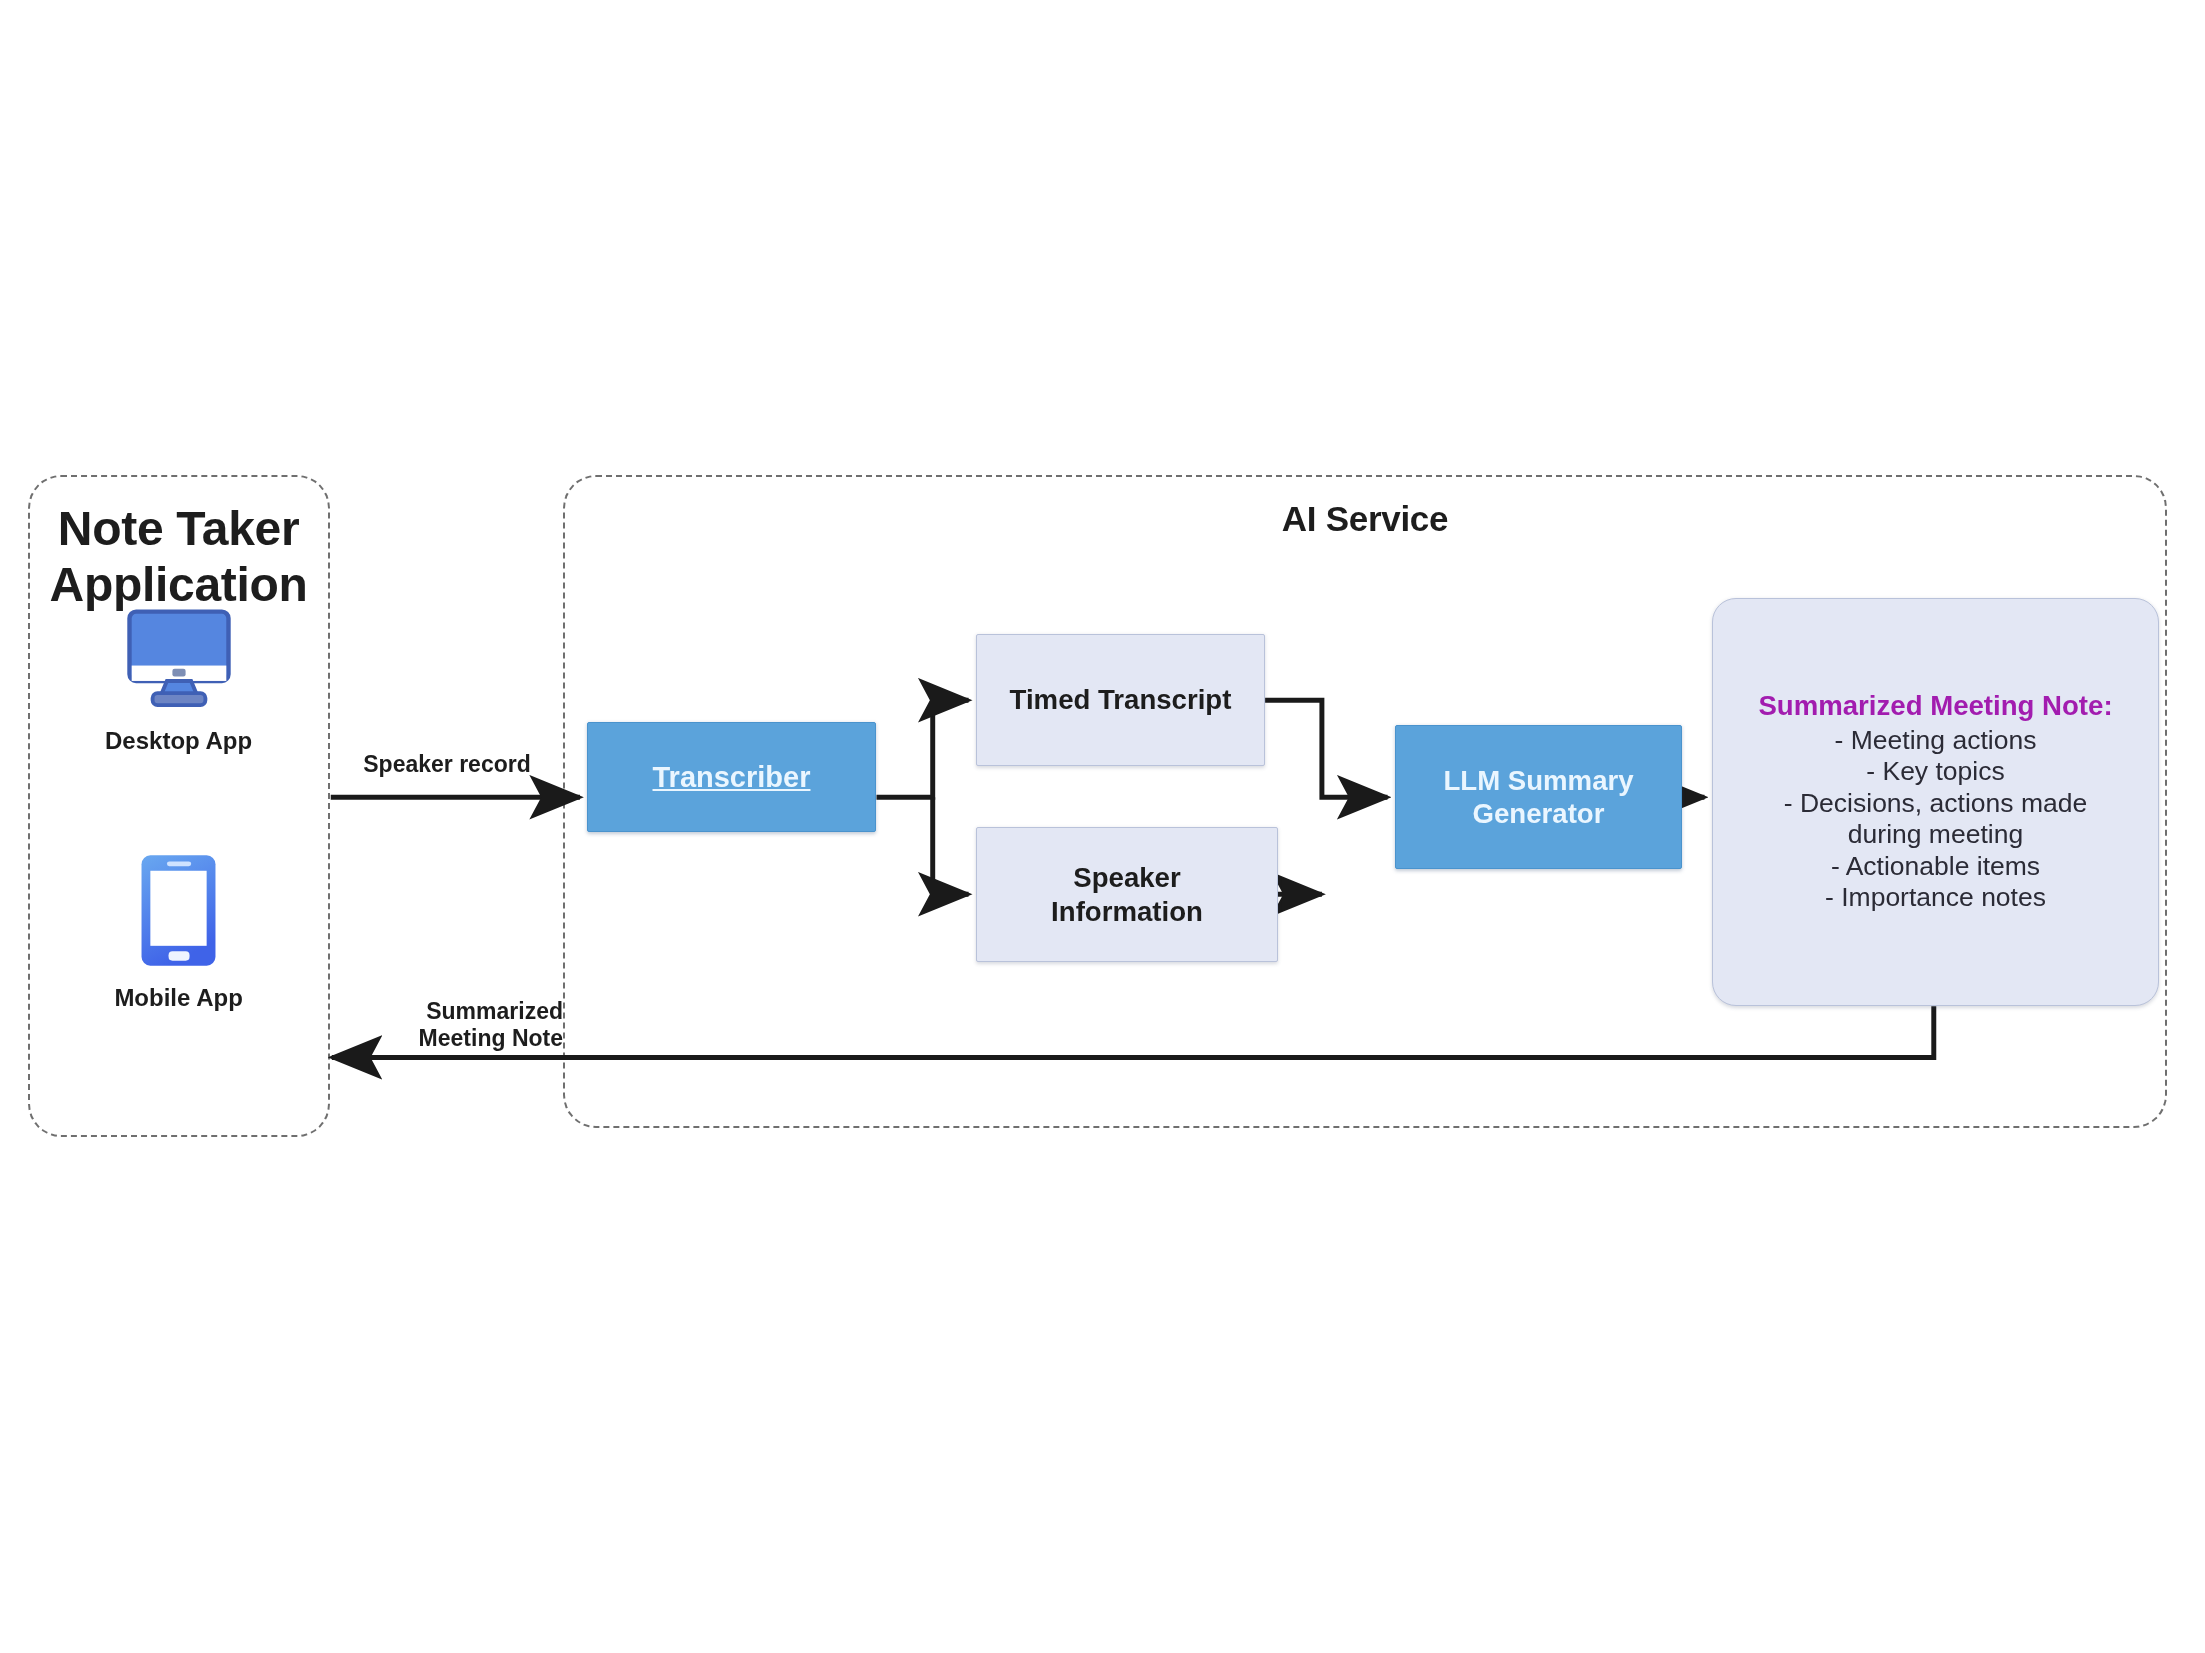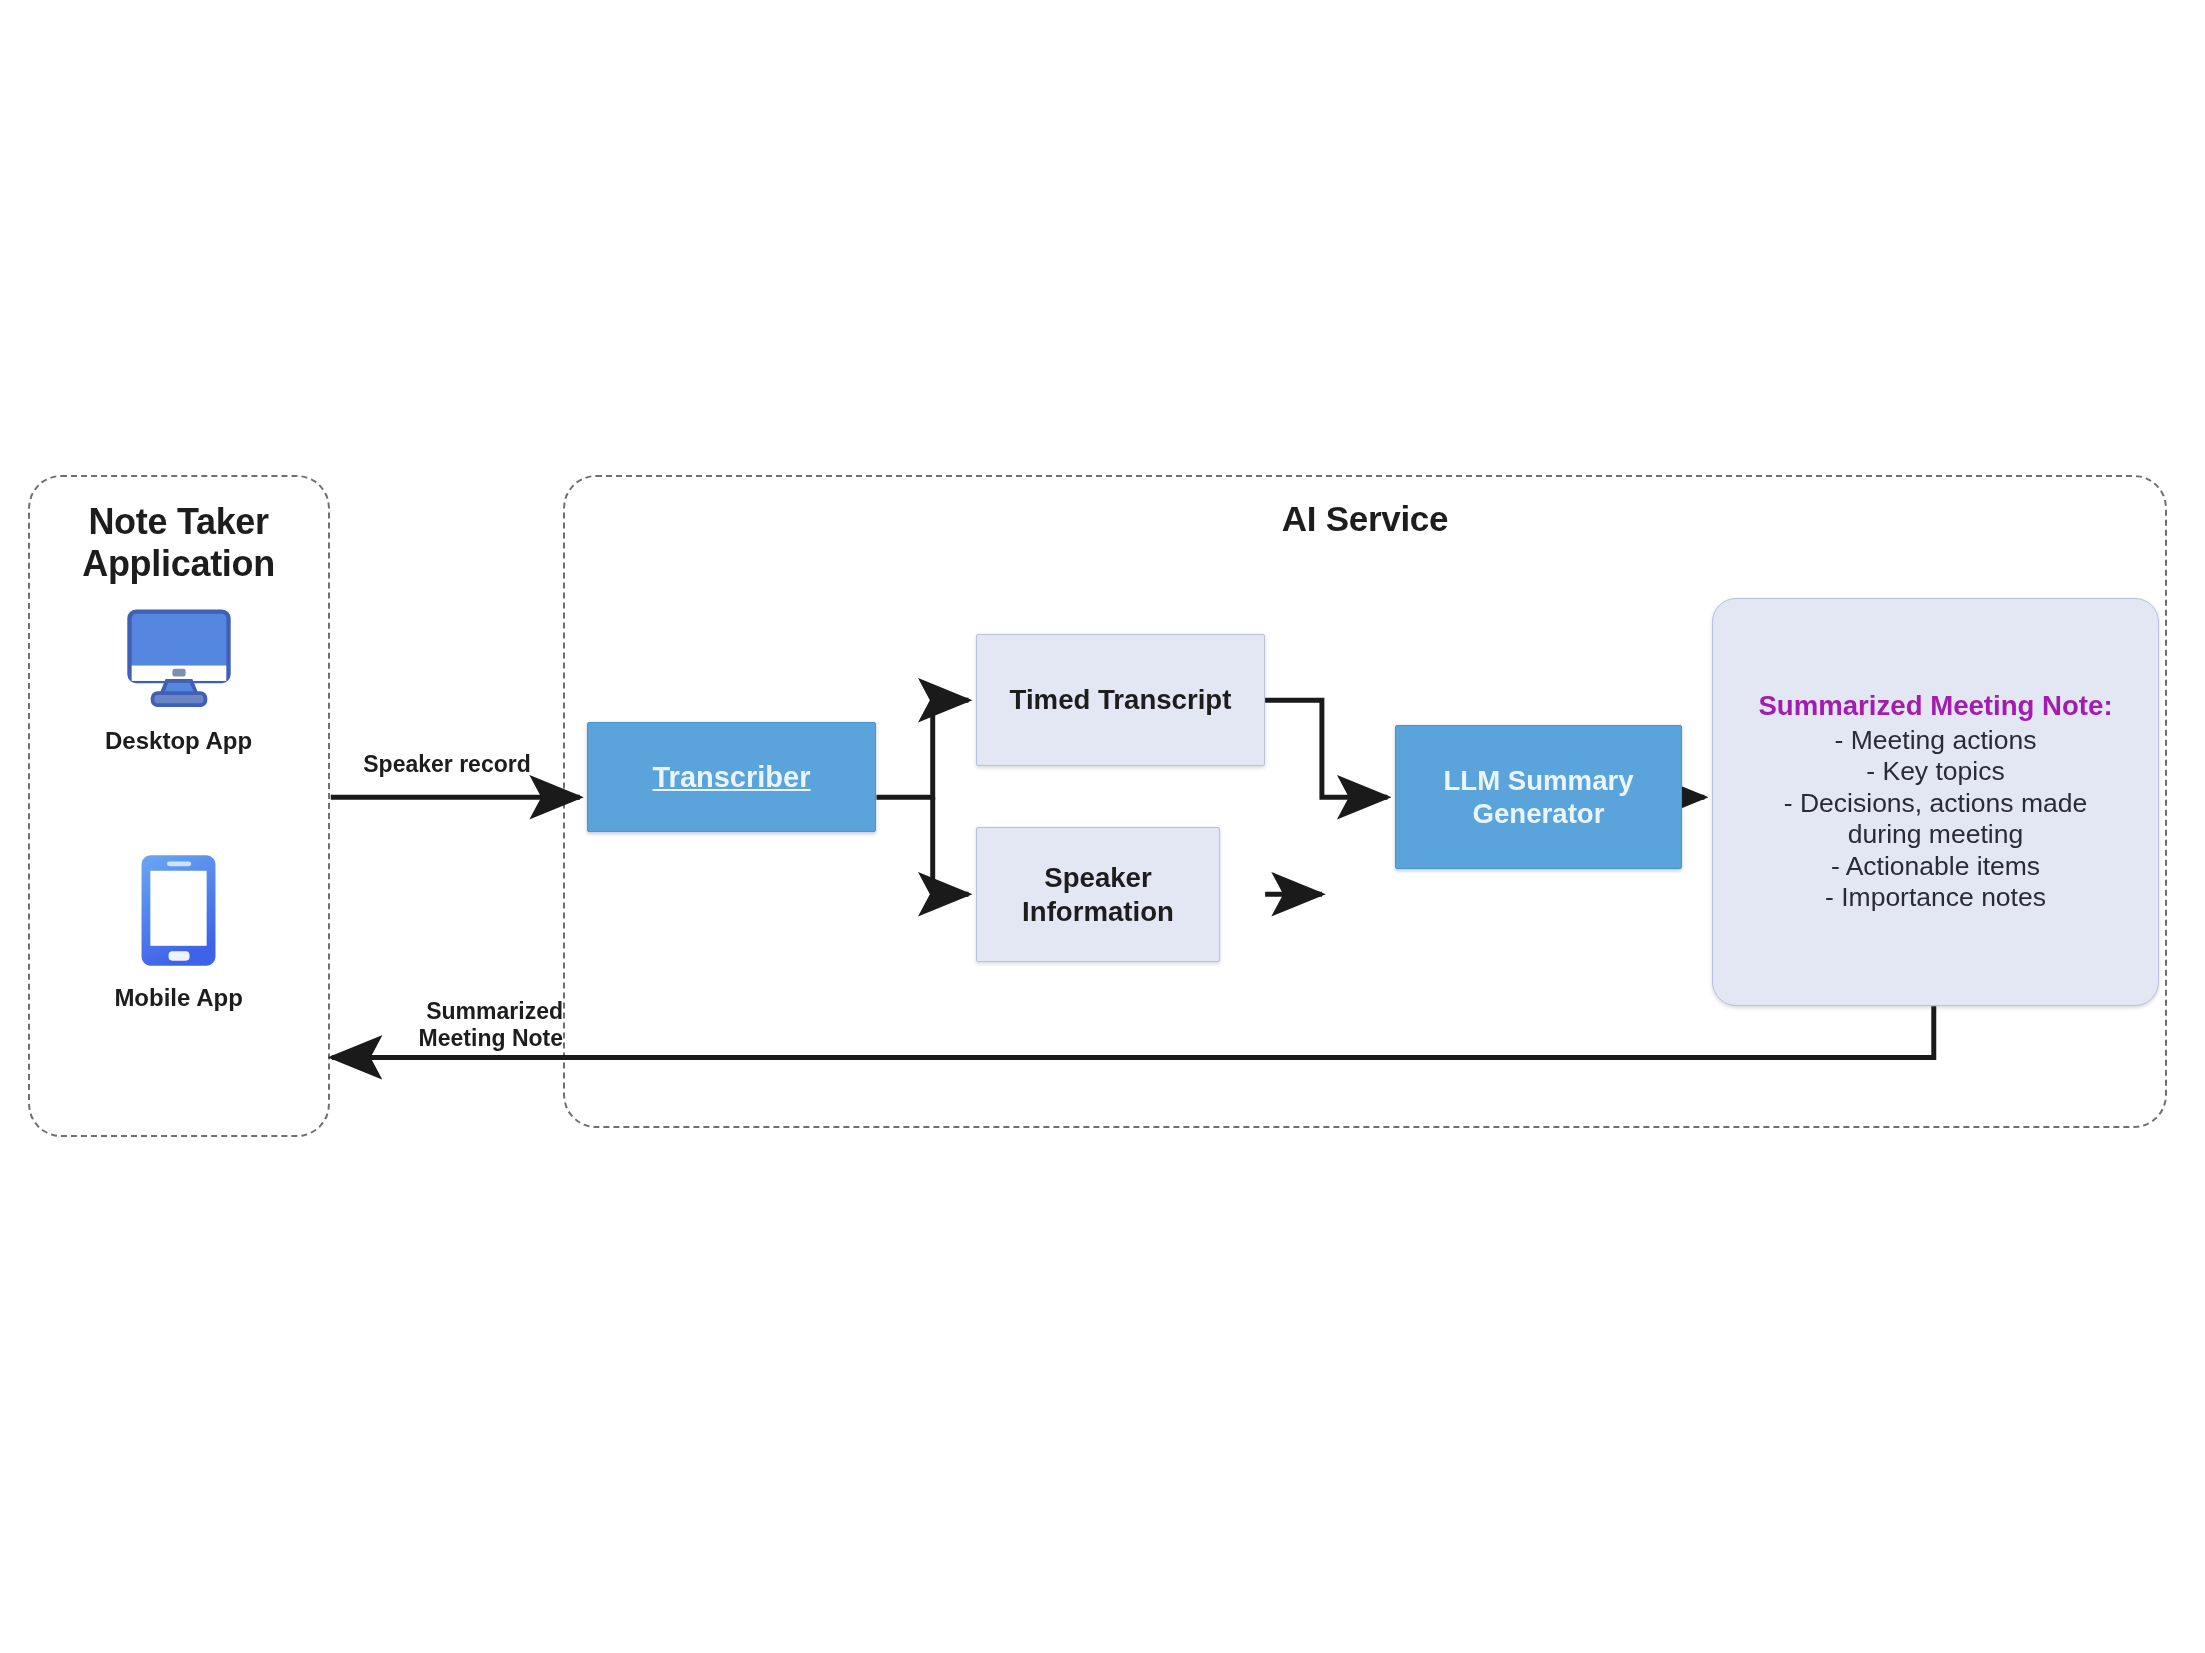--- a/index.html
+++ b/index.html
@@ -32,21 +32,21 @@
   .group-title {
     position: absolute;
     left: 0;
     width: 100%;
     text-align: center;
     font-weight: bold;
     color: #1d1d1d;
   }
   #note-taker-title {
     top: 24px;
-    font-size: 36px;
+    font-size: 48px;
     line-height: 1.16;
     letter-spacing: -0.3px;
   }
   #ai-service-title {
     top: 22px;
     font-size: 35px;
     letter-spacing: -0.3px;
   }
 
   
@@ -94,21 +94,21 @@
   #node-transcriber {
     left: 587px; top: 722px; width: 289px; height: 110px;
     font-size: 29px;
     text-decoration: underline;
   }
   #node-timed-transcript {
     left: 976px; top: 634px; width: 289px; height: 132px;
     font-size: 27.6px;
   }
   #node-speaker-information {
-    left: 976px; top: 827px; width: 244px; height: 135px;
+    left: 976px; top: 827px; width: 302px; height: 135px;
     font-size: 27.6px; line-height: 1.22;
   }
   #node-llm-summary {
     left: 1395px; top: 725px; width: 287px; height: 144px;
     font-size: 27.6px; line-height: 1.2;
   }
   #node-summarized-note {
     left: 1712px; top: 598px; width: 447px; height: 408px;
     border-radius: 24px;
     align-items: center;

